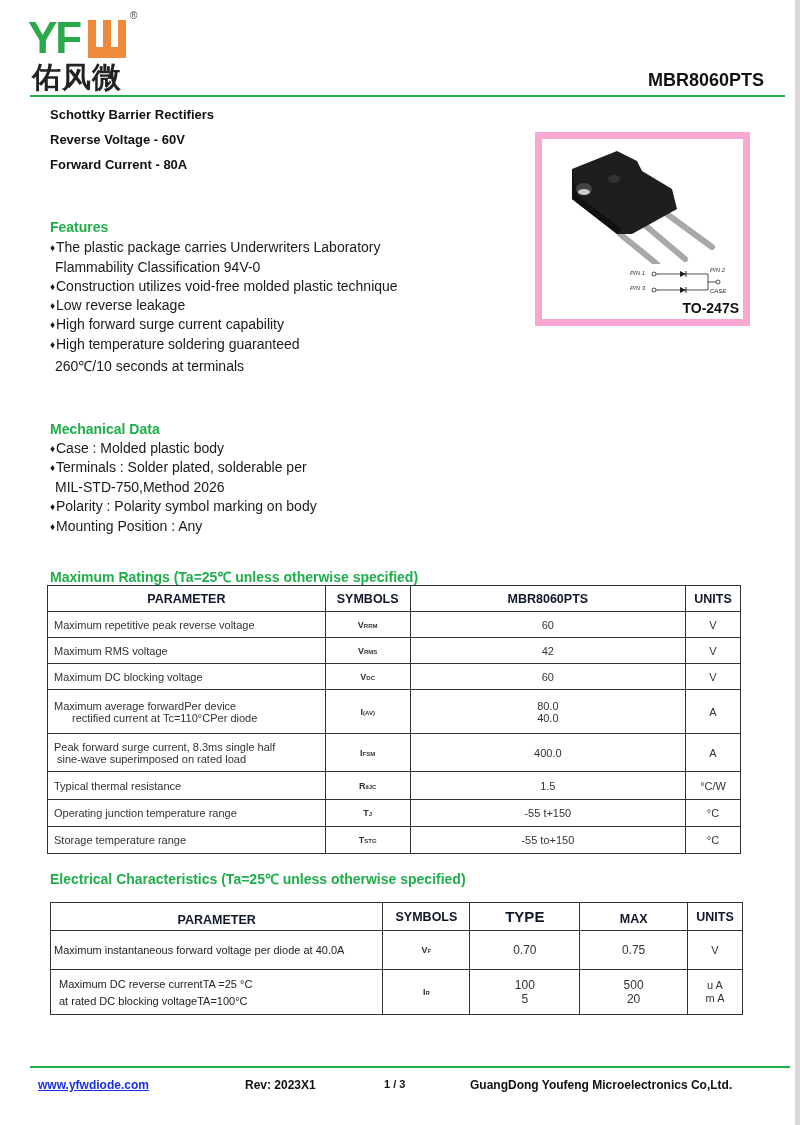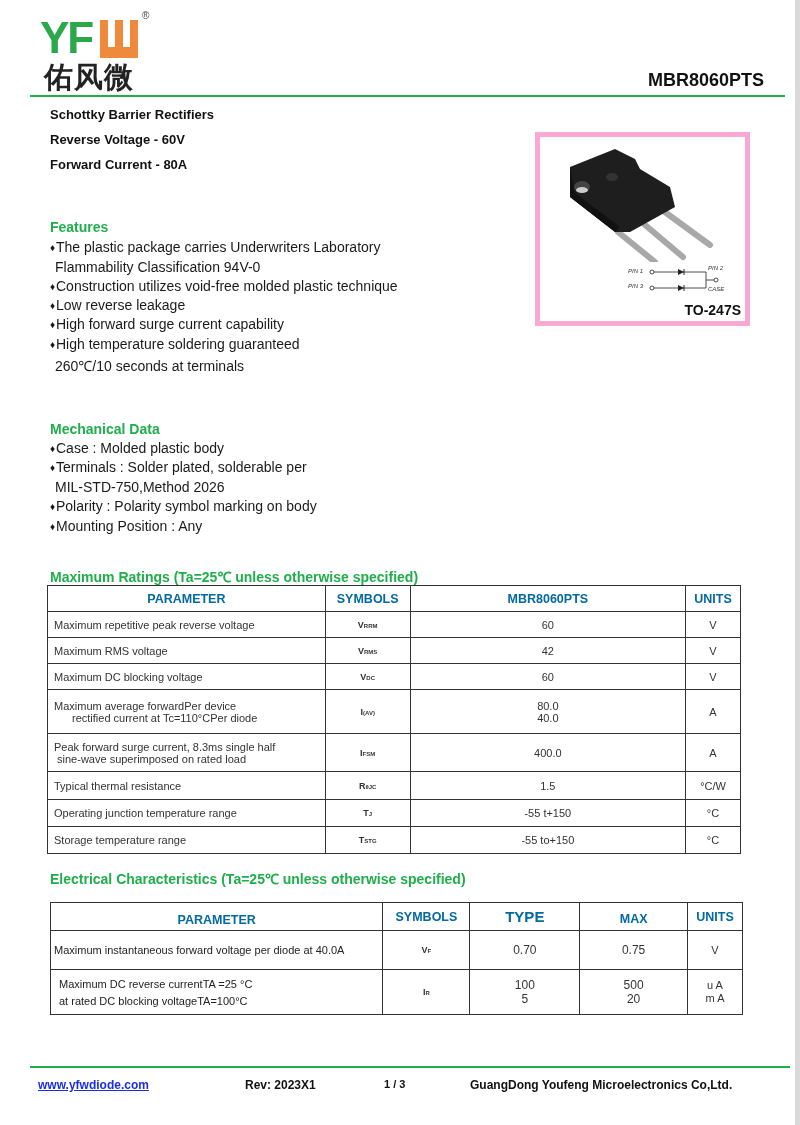--- a/index.html
+++ b/index.html
@@ -2,47 +2,47 @@
 <html><head>
 <meta charset="utf-8">
 <style>
   * { box-sizing: border-box; margin: 0; padding: 0; }
   html, body { width: 800px; height: 1125px; background: #ffffff; overflow: hidden; }
   body { position: relative; font-family: "Liberation Sans", sans-serif; color: #111; }
   .abs { position: absolute; }
   .scrollbar { position: absolute; right: 0; top: 0; width: 5px; height: 1125px; background: #d9d9d9; }
 
   
-  .logo { left: 40px; top: 8px; width: 110px; height: 86px; }
+  .logo { left: 28px; top: 8px; width: 110px; height: 86px; }
   .logo-yf { position: absolute; left: 0; top: 8px; font-family: "Liberation Sans", sans-serif; font-weight: bold; font-size: 44px; color: #2aa84a; letter-spacing: -2px; line-height: 44px; }
   .logo-w { position: absolute; left: 60px; top: 12px; width: 38px; height: 38px; background: #ef8a3c; }
   .logo-w .slot { position: absolute; top: 0; width: 7px; height: 27px; background: #fff; }
   .logo-reg { position: absolute; left: 102px; top: 2px; font-size: 10px; color: #444; }
   .logo-cn { position: absolute; left: 4px; top: 52px; font-family: "DejaVu Sans", sans-serif; font-weight: bold; font-size: 29px; color: #222; letter-spacing: 1px; line-height: 34px; }
 
   .part-number { right: 36px; top: 70px; font-size: 18px; font-weight: bold; color: #111; }
   .green-line { background: #1fae4b; height: 2px; }
 
   .subtitle { left: 50px; font-size: 13px; font-weight: bold; }
 
   .section-title { left: 50px; font-size: 14px; font-weight: bold; color: #1fae4b; }
   .bullet-line { left: 50px; font-size: 14px; color: #1a1a1a; white-space: nowrap; }
   .bullet-line .dia { display: inline-block; width: 5px; font-size: 10px; vertical-align: 1px; margin-right: 1px; }
   .cont-line { left: 55px; font-size: 14px; color: #1a1a1a; white-space: nowrap; }
 
   
-  .pkg-box { left: 535px; top: 132px; width: 215px; height: 194px; border: 5px solid #f9a8d4; }
+  .pkg-box { left: 535px; top: 132px; width: 215px; height: 194px; border: 7px solid #f9a8d4; }
   .pkg-label { position: absolute; right: 4px; bottom: 3px; font-weight: bold; font-size: 14px; }
   .schematic { position: absolute; left: 88px; top: 130px; width: 110px; height: 30px; }
   .sch-text { position: absolute; font-size: 6px; color: #333; font-style: italic; }
 
   
   table { border-collapse: collapse; position: absolute; }
   td, th { border: 1.5px solid #333; font-size: 11px; color: #333; }
-  th { font-weight: bold; color: #0369a1; font-size: 12.5px; }
+  th { font-weight: bold; color: #0f172a; font-size: 12.5px; }
   .c { text-align: center; }
   .l { text-align: left; padding-left: 6px; }
   .sym { font-weight: bold; font-size: 9px; }
   .sym sub { font-size: 6px; vertical-align: baseline; }
   .twocol { display: flex; padding-right: 24px; }
 
   .footer-item { top: 1078px; font-size: 12px; font-weight: bold; }
   .footer-link { color: #1a2ee8; text-decoration: underline; }
 </style>
 </head>

